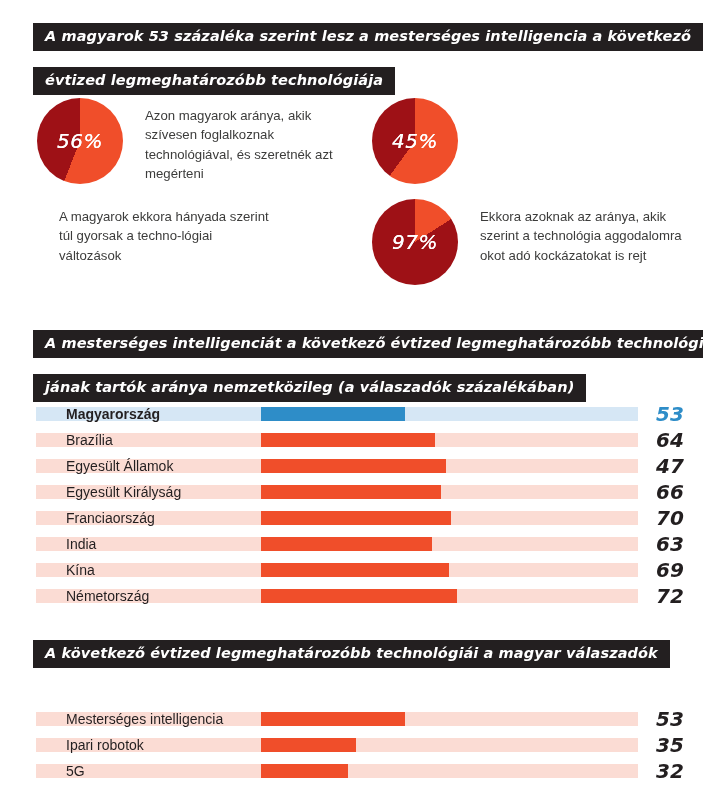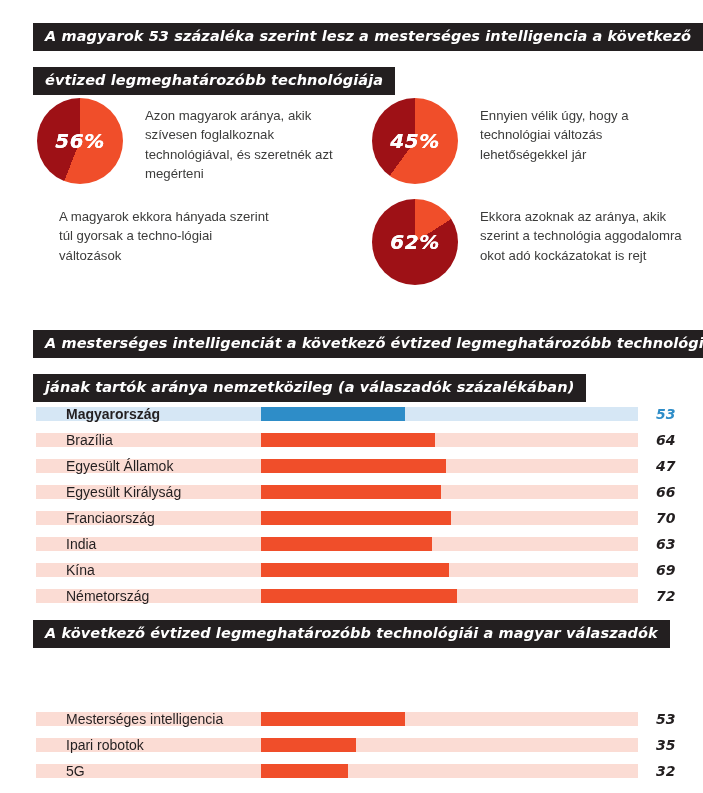--- a/index.html
+++ b/index.html
@@ -39,21 +39,21 @@
     position:relative;
     display:inline-block;
     vertical-align:top;
   }
   .pie .pct{
     position:absolute;left:0;right:0;top:50%;
     transform:translateY(-50%);
     text-align:center;
     color:#ffffff;
     font-family:"DejaVu Sans", sans-serif;
-    font-style:italic;font-weight:700;
+    font-style:italic;font-weight:400;
     font-size:20px;
     letter-spacing:.5px;
     text-shadow:0 0 0 #fff;
   }
   .pie-text{
     display:inline-block;
     vertical-align:top;
     font-size:13.2px;
     line-height:19.4px;
     color:#3c3c3b;
@@ -87,21 +87,21 @@
     background:transparent;
     white-space:nowrap;
     padding-right:6px;
   }
   .rowlabel.hl{font-weight:700;}
   .rowval{
     position:absolute;left:620px;top:0;
     height:26px;line-height:27px;
     font-family:"DejaVu Sans", sans-serif;
     font-style:italic;font-weight:700;
-    font-size:14px;
+    font-size:20px;
     color:#231f20;
   }
   .rowval.hl{color:#2e8dc8;}
 </style>
 </head>
 <body>
 
 <div class="wrap">
 
   <div class="banner" style="left:33px;top:23px;">
@@ -111,30 +111,30 @@
 
   <div class="pie-block" style="left:37px;top:98px;">
     <div class="pie" id="pie0" style="background: conic-gradient(rgb(240, 78, 42) 0deg, rgb(240, 78, 42) 201.6deg, rgb(158, 17, 22) 201.6deg, rgb(158, 17, 22) 360deg);">
       <div class="pct">56%</div>
     </div><div class="pie-text">Azon magyarok aránya, akik szívesen foglalkoznak technológiával, és szeretnék azt megérteni</div>
   </div>
 
   <div class="pie-block" style="left:372px;top:98px;">
     <div class="pie" id="pie1" style="background: conic-gradient(rgb(240, 78, 42) 0deg, rgb(240, 78, 42) 216deg, rgb(158, 17, 22) 216deg, rgb(158, 17, 22) 360deg);">
       <div class="pct">45%</div>
-    </div><div class="pie-text" style="width:200px;">Ennyien vélik úgy, hogy a technológiai változás lehetőségekkel jár</div>
+    </div>
   </div>
 
   <div class="pie-block" style="left:37px;top:199px;">
     <div class="pie-text">A magyarok ekkora hányada szerint túl gyorsak a techno-lógiai változások</div>
   </div>
 
   <div class="pie-block" style="left:372px;top:199px;">
     <div class="pie" id="pie3" style="background: conic-gradient(rgb(240, 78, 42) 0deg, rgb(240, 78, 42) 57.6deg, rgb(158, 17, 22) 57.6deg, rgb(158, 17, 22) 360deg);">
-      <div class="pct">62%</div>
+      <div class="pct">97%</div>
     </div><div class="pie-text" style="width:205px;">Ekkora azoknak az aránya, akik szerint a technológia aggodalomra okot adó kockázatokat is rejt</div>
   </div>
 
   <div class="banner" style="left:33px;top:330px;">
     <div class="bline">A mesterséges intelligenciát a következő évtized legmeghatározóbb technológiá-</div>
     <div class="bline">jának tartók aránya nemzetközileg (a válaszadók százalékában)</div>
   </div>
 
   <div class="bars" id="chart0" style="top:401px;">
       <div class="row">
@@ -180,21 +180,21 @@
         <div class="rowval">69</div>
       </div>
       <div class="row">
         <div class="track" style="width: 602px;"></div>
         <div class="fill" style="left: 225px; width: 196px;"></div>
         <div class="rowlabel">Németország</div>
         <div class="rowval">72</div>
       </div>
     </div>
 
-  <div class="banner" style="left:33px;top:620px;">
+  <div class="banner" style="left:33px;top:640px;">
     <div class="bline">A következő évtized legmeghatározóbb technológiái a magyar válaszadók</div>
   </div>
 
   <div class="bars" id="chart1" style="top:706px;">
       <div class="row">
         <div class="track" style="width: 602px;"></div>
         <div class="fill" style="left: 225px; width: 144px;"></div>
         <div class="rowlabel">Mesterséges intelligencia</div>
         <div class="rowval">53</div>
       </div>

